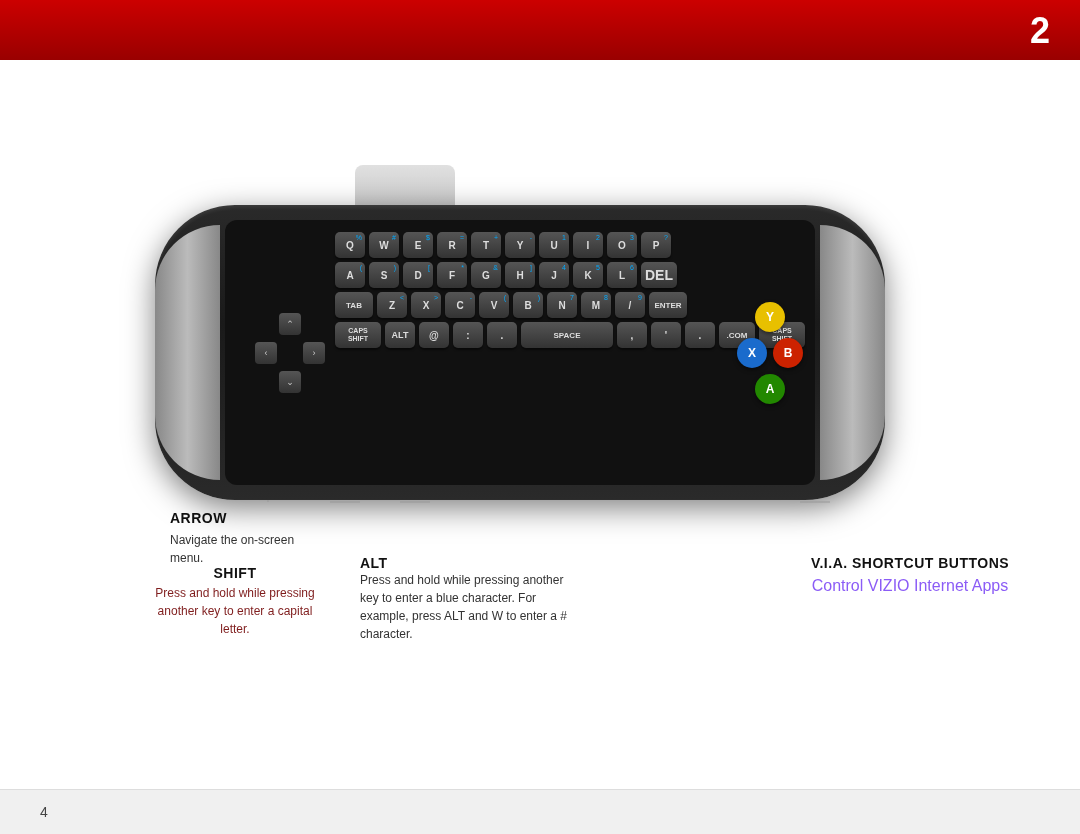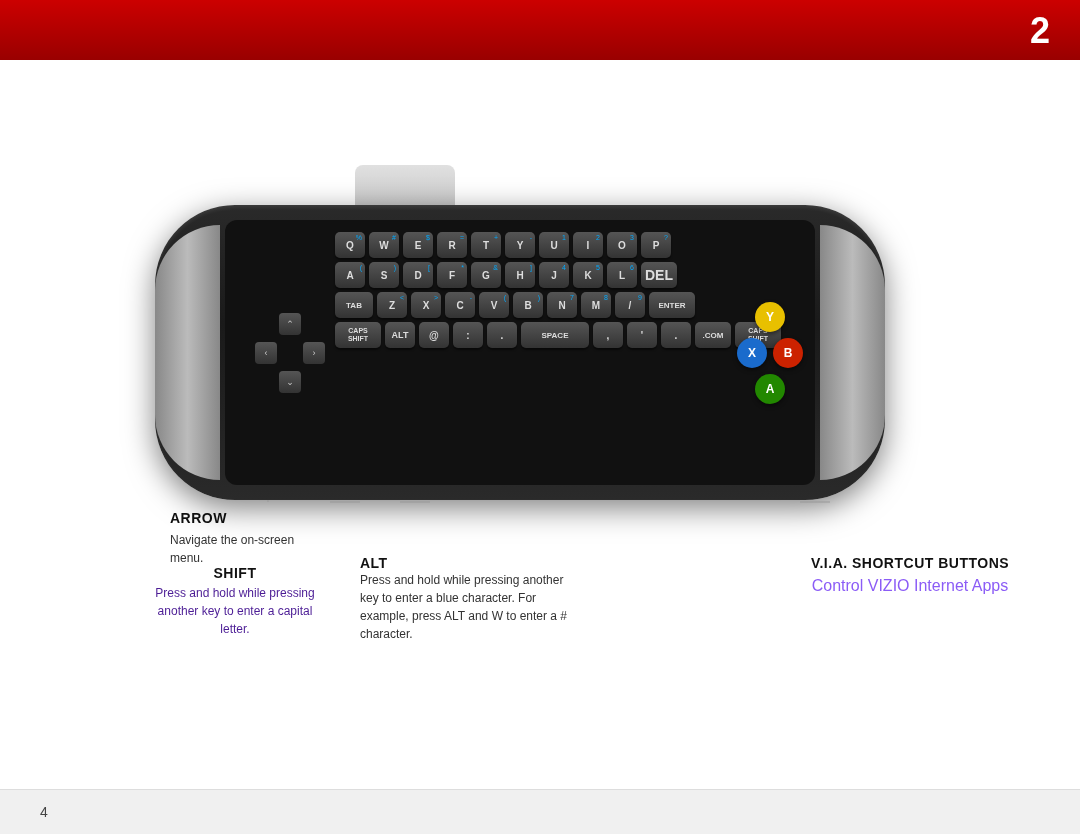--- a/index.html
+++ b/index.html
@@ -315,30 +315,30 @@
       <div class="key-row">
         <div class="key key-tab" style="font-size:8px;width:38px;">TAB</div>
         <div class="key">Z<span class="super">&lt;</span></div>
         <div class="key">X<span class="super">&gt;</span></div>
         <div class="key">C<span class="super">-</span></div>
         <div class="key">V<span class="super">(</span></div>
         <div class="key">B<span class="super">)</span></div>
         <div class="key">N<span class="super">7</span></div>
         <div class="key">M<span class="super">8</span></div>
         <div class="key">/<span class="super">9</span></div>
-        <div class="key key-enter" style="font-size:8px;width:46px;">ENTER</div>
+        <div class="key key-enter" style="font-size:8px;width:38px;">ENTER</div>
       </div>
 
       <div class="key-row">
         <div class="key key-caps" style="width:46px;font-size:7px;line-height:1.1;text-align:center;">CAPS<br>SHIFT</div>
         <div class="key key-alt" style="font-size:9px;">ALT</div>
         <div class="key" style="font-size:10px;">@</div>
         <div class="key" style="font-size:10px;">:</div>
         <div class="key" style="font-size:10px;">.</div>
-        <div class="key key-space" style="width:68px;font-size:8px;">SPACE</div>
+        <div class="key key-space" style="width:92px;font-size:8px;">SPACE</div>
         <div class="key" style="font-size:10px;">,</div>
         <div class="key" style="font-size:10px;">'</div>
         <div class="key" style="font-size:10px;">.</div>
         <div class="key key-com" style="font-size:8px;width:36px;">.COM</div>
         <div class="key key-caps" style="width:46px;font-size:7px;line-height:1.1;text-align:center;">CAPS<br>SHIFT</div>
       </div>
     </div>
 
     <div class="via-buttons">
       <div class="via-btn btn-y">Y</div>
@@ -365,21 +365,21 @@
 
 <div style="position:absolute;top:510px;left:170px;text-align:left;width:150px;">
   <div class="ann-title" style="font-size:14px;font-weight:900;color:#111;letter-spacing:0.5px;">ARROW</div>
   <div class="ann-body" style="font-size:12px;color:#333;line-height:1.5;margin-top:5px;">
     Navigate the on-screen<br>menu.
   </div>
 </div>
 
 <div style="position:absolute;top:565px;left:155px;text-align:center;width:160px;">
   <div class="ann-title" style="font-size:14px;font-weight:900;color:#111;letter-spacing:0.5px;">SHIFT</div>
-  <div class="ann-body" style="font-size:12px;color:#4c1d95;line-height:1.5;margin-top:3px;">
+  <div class="ann-body" style="font-size:12px;color:#7f1d1d;line-height:1.5;margin-top:3px;">
     Press and hold while pressing<br>another key to enter a capital<br>letter.
   </div>
 </div>
 
 <div style="position:absolute;top:555px;left:360px;text-align:left;width:280px;">
   <div class="ann-title" style="font-size:14px;font-weight:900;color:#111;letter-spacing:0.5px;">ALT</div>
   <div class="ann-body" style="font-size:12px;color:#333;line-height:1.5;margin-top:0;">
     Press and hold while pressing another<br>key to enter a blue character. For<br>example, press ALT and W to enter a #<br>character.
   </div>
 </div>

